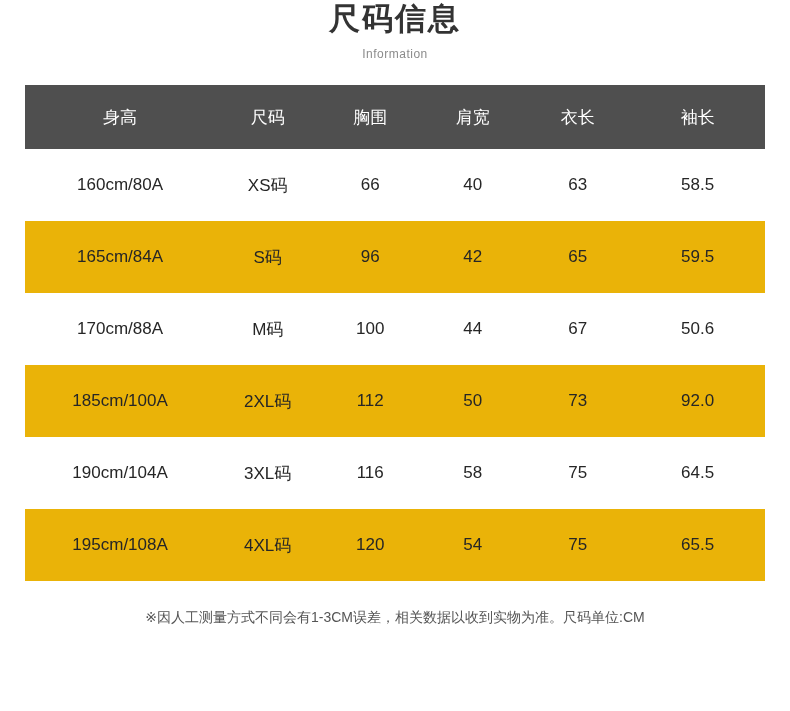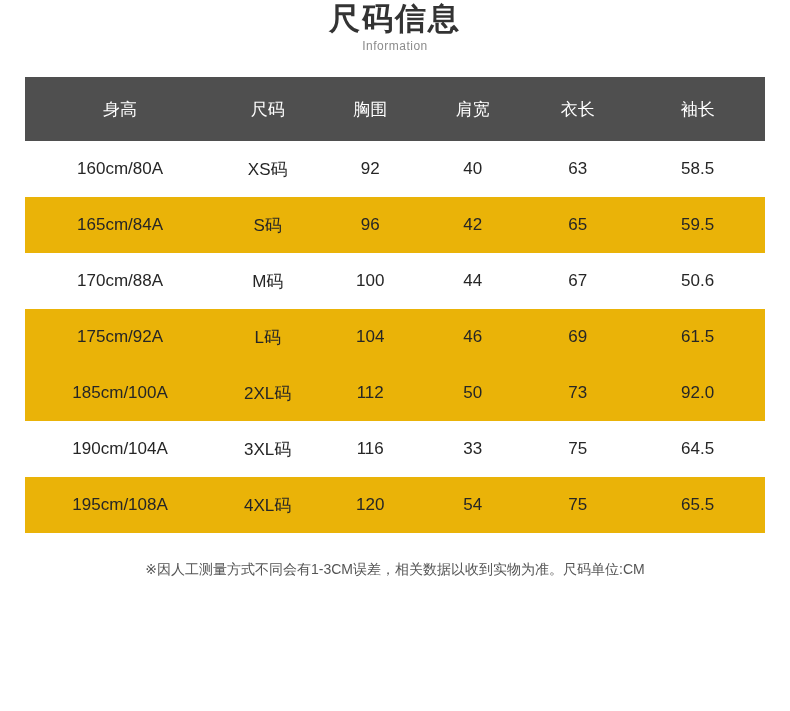--- a/index.html
+++ b/index.html
@@ -20,21 +20,21 @@
   .title {
     text-align: center;
     font-size: 31px;
     line-height: 38px;
     font-weight: bold;
     color: #333333;
     letter-spacing: 2px;
   }
   .subtitle {
     text-align: center;
-    margin-top: 1px;
+    margin-top: 9px;
     font-size: 12px;
     line-height: 15px;
     color: #8c8c8c;
     letter-spacing: 0.5px;
   }
   table.size-table {
     width: 740px;
     margin: 23px auto 0 auto;
     border-collapse: collapse;
     table-layout: fixed;
@@ -48,21 +48,21 @@
   table.size-table thead th {
     background: #4f4f4f;
     color: #ffffff;
     font-weight: normal;
     font-size: 17px;
     height: 64px;
     text-align: center;
     padding: 0;
   }
   table.size-table tbody td {
-    height: 56px;
+    height: 72px;
     text-align: center;
     font-size: 17px;
     color: #262626;
     padding: 0;
   }
   table.size-table tbody tr.even { background: #ffffff; }
   table.size-table tbody tr.odd  { background: #eab308; }
   .footnote {
     text-align: center;
     margin-top: 27px;
@@ -96,21 +96,21 @@
           <th>胸围</th>
           <th>肩宽</th>
           <th>衣长</th>
           <th>袖长</th>
         </tr>
     </thead>
     <tbody>
         <tr class="even">
           <td>160cm/80A</td>
           <td>XS码</td>
-          <td>92</td>
+          <td>66</td>
           <td>40</td>
           <td>63</td>
           <td>58.5</td>
         </tr>
         <tr class="odd">
           <td>165cm/84A</td>
           <td>S码</td>
           <td>96</td>
           <td>42</td>
           <td>65</td>
@@ -118,40 +118,32 @@
         </tr>
         <tr class="even">
           <td>170cm/88A</td>
           <td>M码</td>
           <td>100</td>
           <td>44</td>
           <td>67</td>
           <td>50.6</td>
         </tr>
         <tr class="odd">
-          <td>175cm/92A</td>
-          <td>L码</td>
-          <td>104</td>
-          <td>46</td>
-          <td>69</td>
-          <td>61.5</td>
-        </tr>
-        <tr class="odd">
           <td>185cm/100A</td>
           <td>2XL码</td>
           <td>112</td>
           <td>50</td>
           <td>73</td>
           <td>92.0</td>
         </tr>
         <tr class="even">
           <td>190cm/104A</td>
           <td>3XL码</td>
           <td>116</td>
-          <td>33</td>
+          <td>58</td>
           <td>75</td>
           <td>64.5</td>
         </tr>
         <tr class="odd">
           <td>195cm/108A</td>
           <td>4XL码</td>
           <td>120</td>
           <td>54</td>
           <td>75</td>
           <td>65.5</td>

